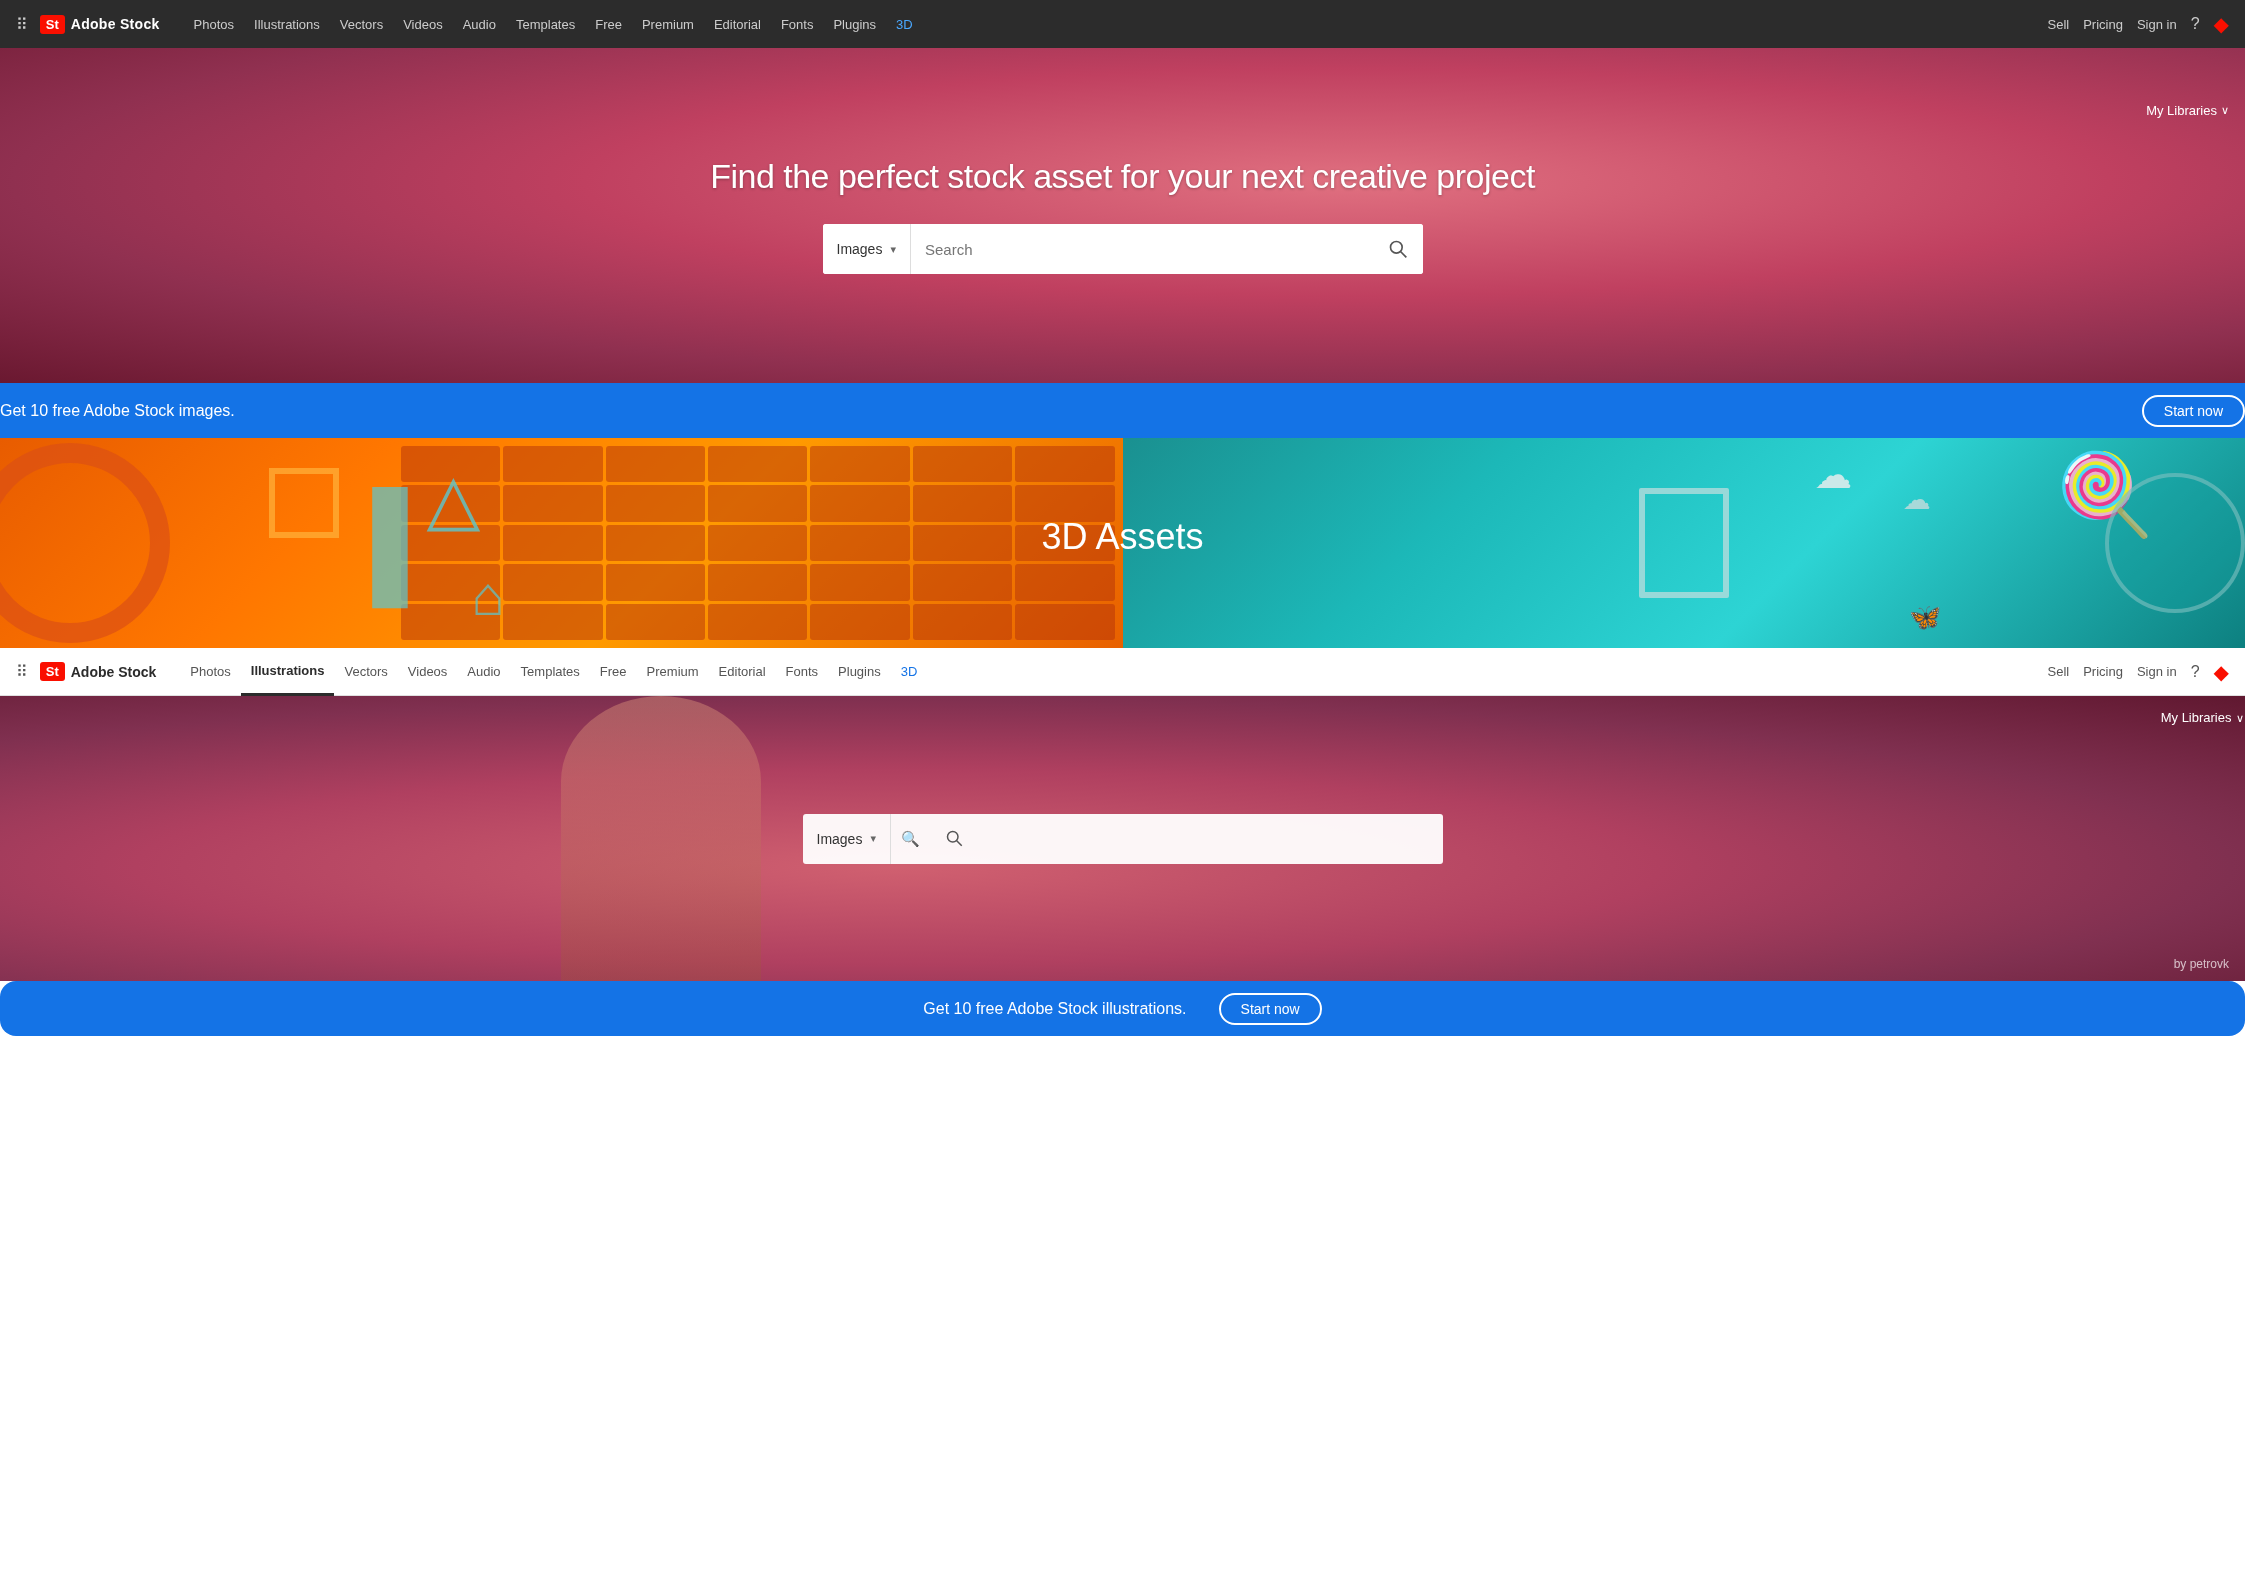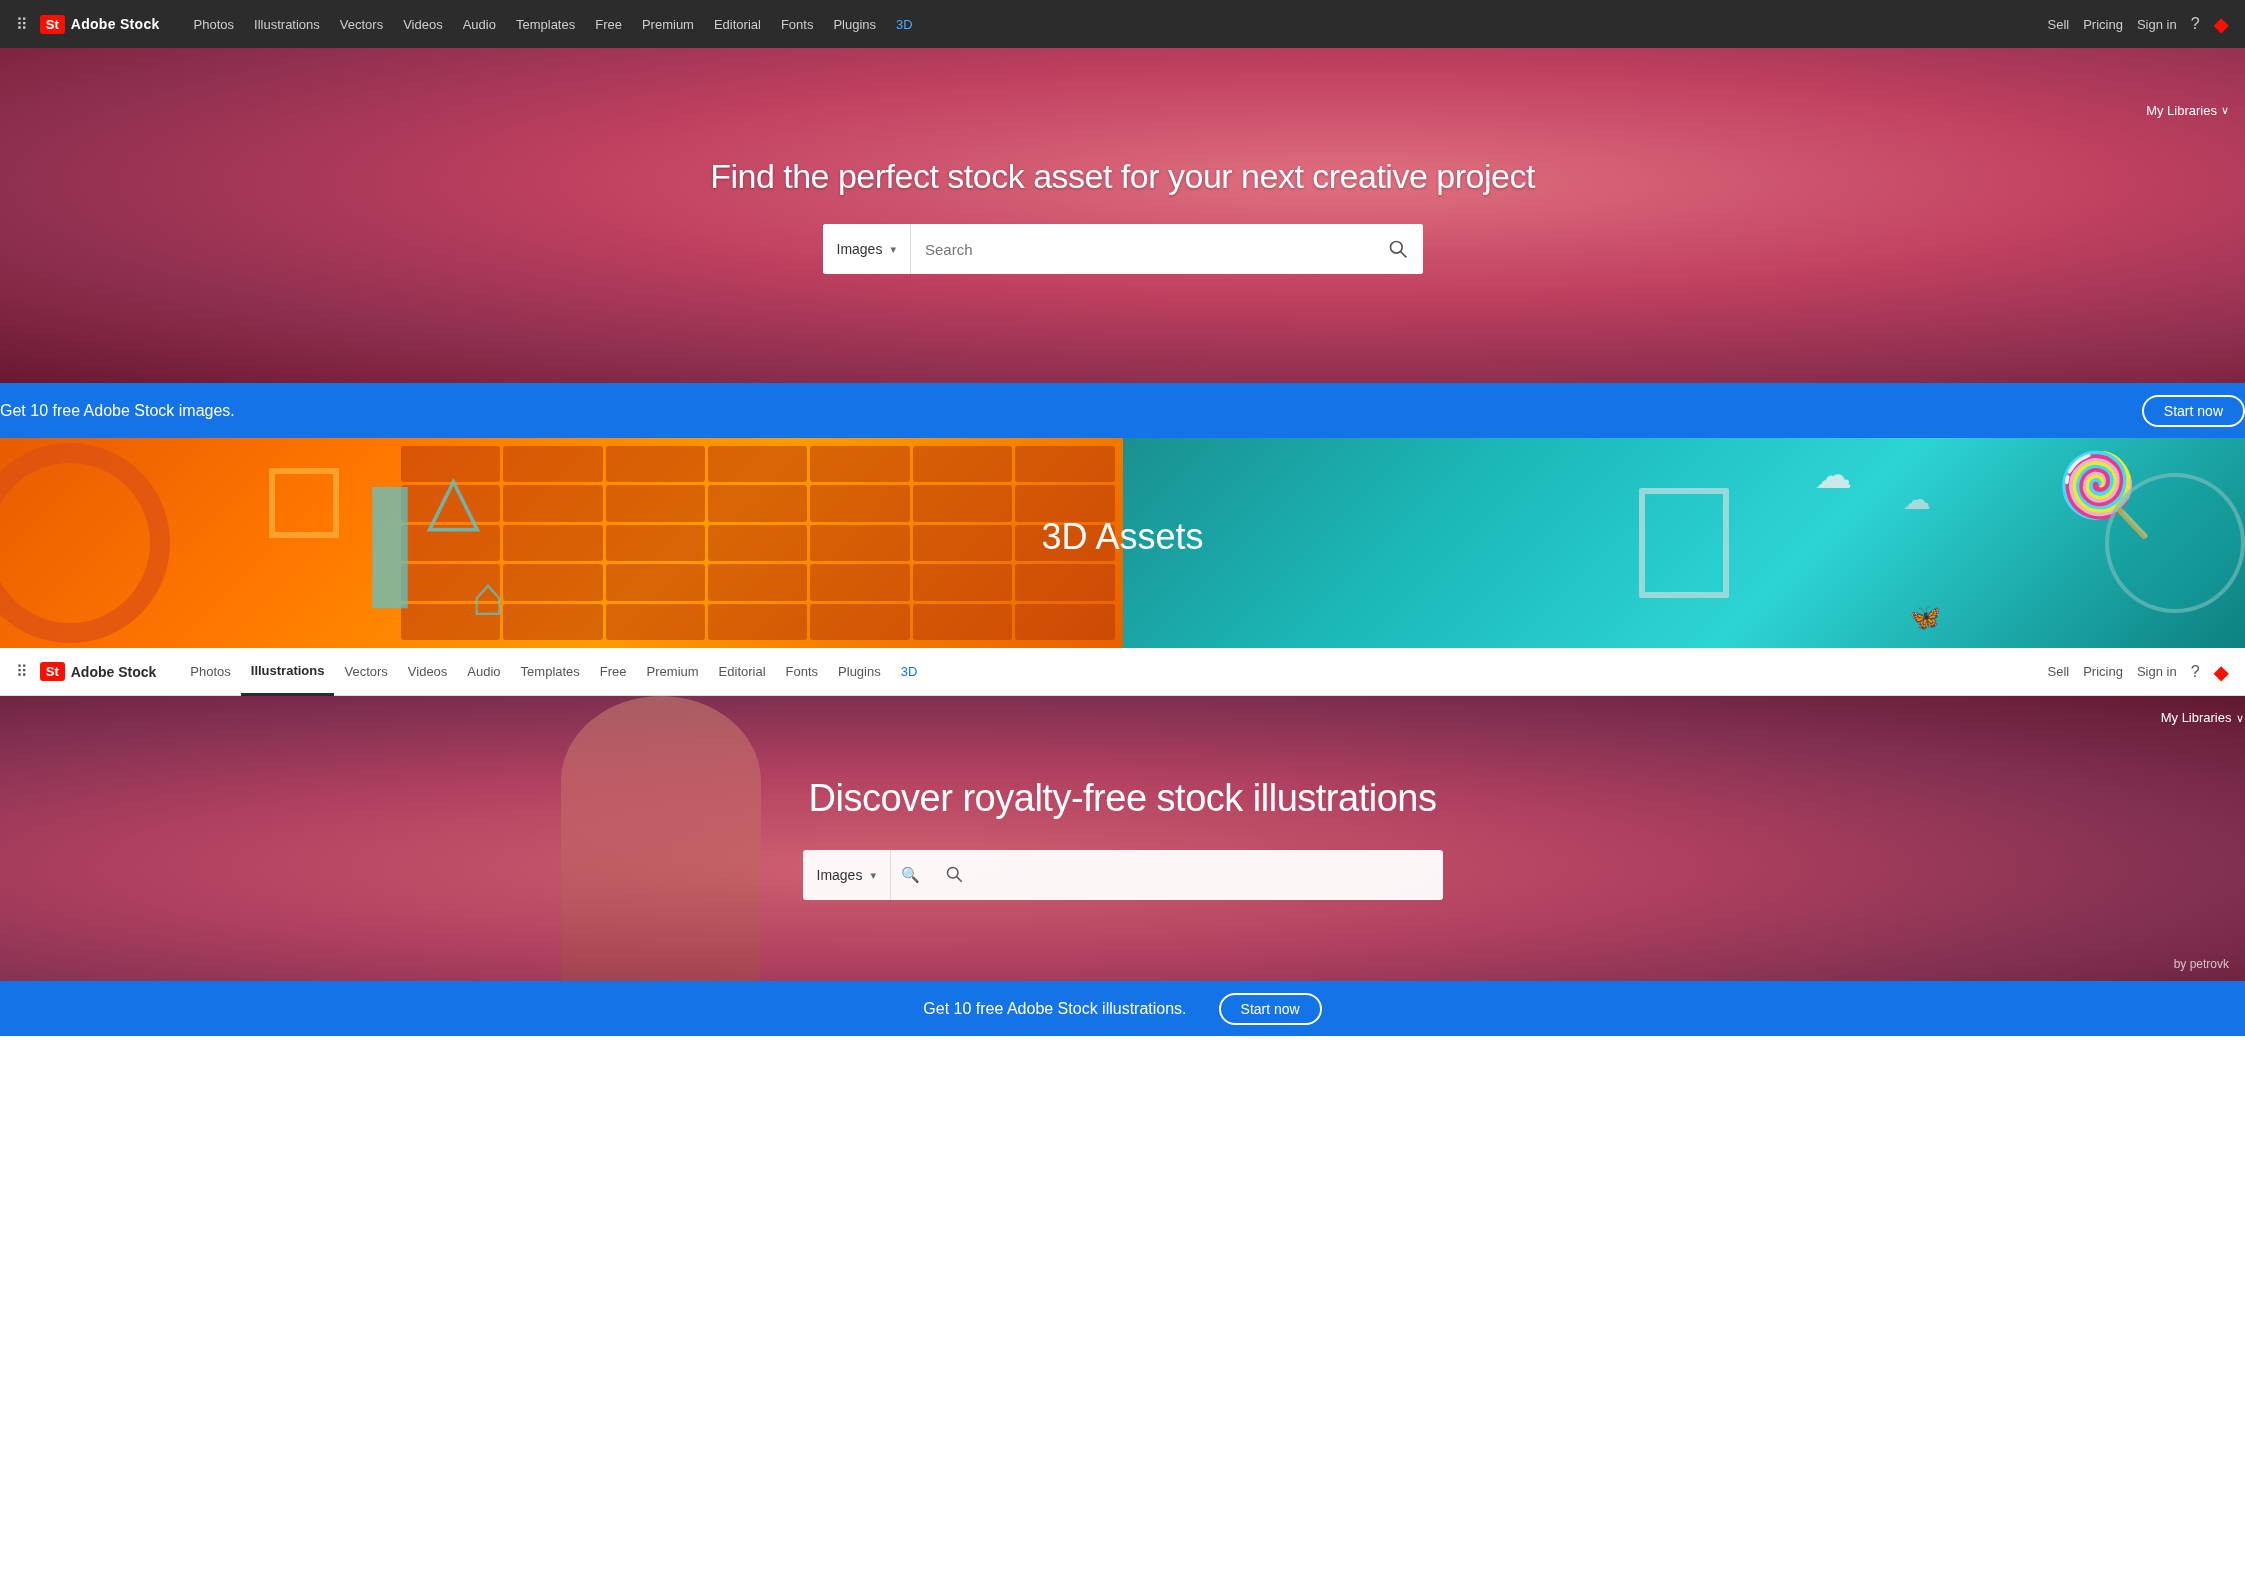--- a/index.html
+++ b/index.html
@@ -186,21 +186,21 @@
     .illus-figure {
       position: absolute; left: 25%; top: 0; bottom: 0;
       width: 200px;
       background: linear-gradient(180deg, #e8a080 0%, #c07060 50%, #a05040 100%);
       opacity: 0.4; border-radius: 50% 50% 0 0 / 30% 30% 0 0;
     }
 
     
     .promo-banner2 {
       background: #1473e6; height: 55px;
-      display: flex; align-items: center; justify-content: center; gap: 32px;
+      display: flex; align-items: center; justify-content: center; gap: 32px; border-radius: 16px;
     }
     .promo-text2 { color: #fff; font-size: 16px; }
     .promo-btn2 {
       border: 2px solid #fff; background: transparent; color: #fff;
       padding: 6px 20px; border-radius: 20px; font-size: 14px; cursor: pointer;
       font-weight: 500;
     }
 
     
     .my-libraries {
@@ -364,21 +364,20 @@
 
 <section class="illus-hero">
   <div class="illus-hero-bg"></div>
 
   <div class="illus-figure"></div>
   <div style="position:absolute;right:1px;top:12px;">
     <span style="color:#fff;font-size:13px;cursor:pointer;">My Libraries</span>
     <span style="color:#fff;font-size:11px;">∨</span>
   </div>
   <div class="illus-hero-content">
-    <h1 class="illus-hero-title">Discover royalty-free stock illustrations</h1>
     <div class="illus-search-bar">
       <div class="illus-search-dropdown">Images</div>
       <span class="illus-search-icon">🔍</span>
       <button class="illus-search-btn">
         <svg width="18" height="18" viewBox="0 0 24 24" fill="none" stroke="#555" stroke-width="2">
           <circle cx="9" cy="9" r="7"></circle>
             <line x1="14" y1="14" x2="21" y2="21"></line>
         </svg>
       </button>
     </div>

